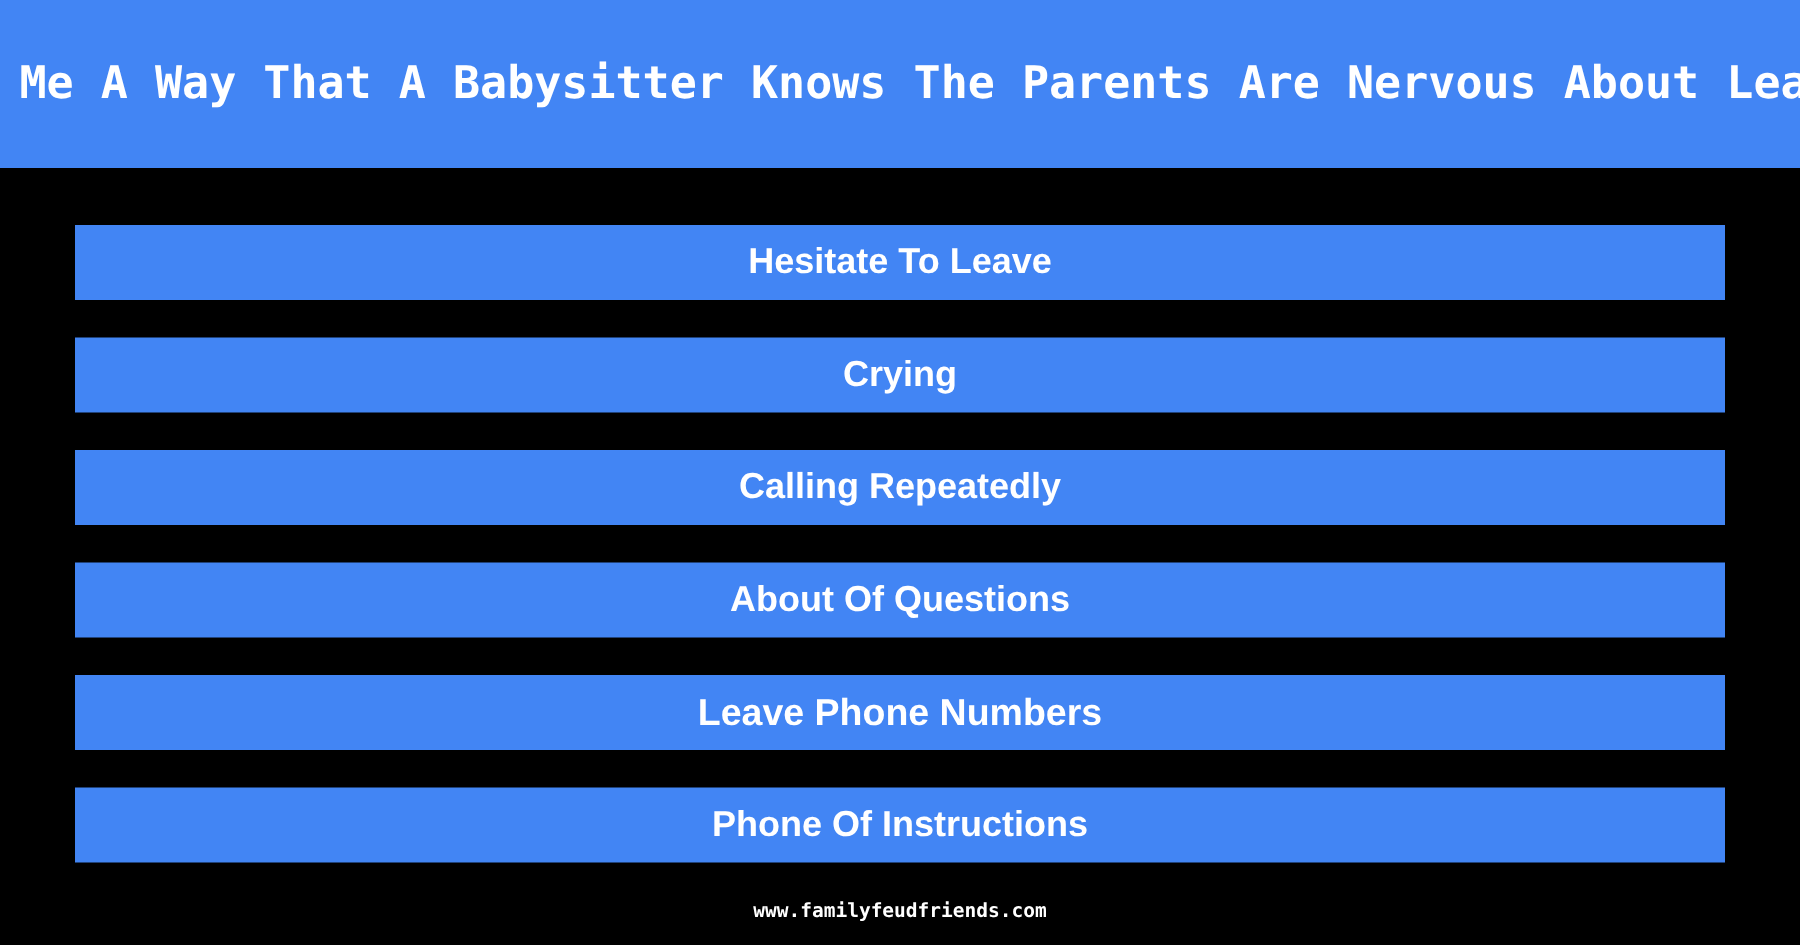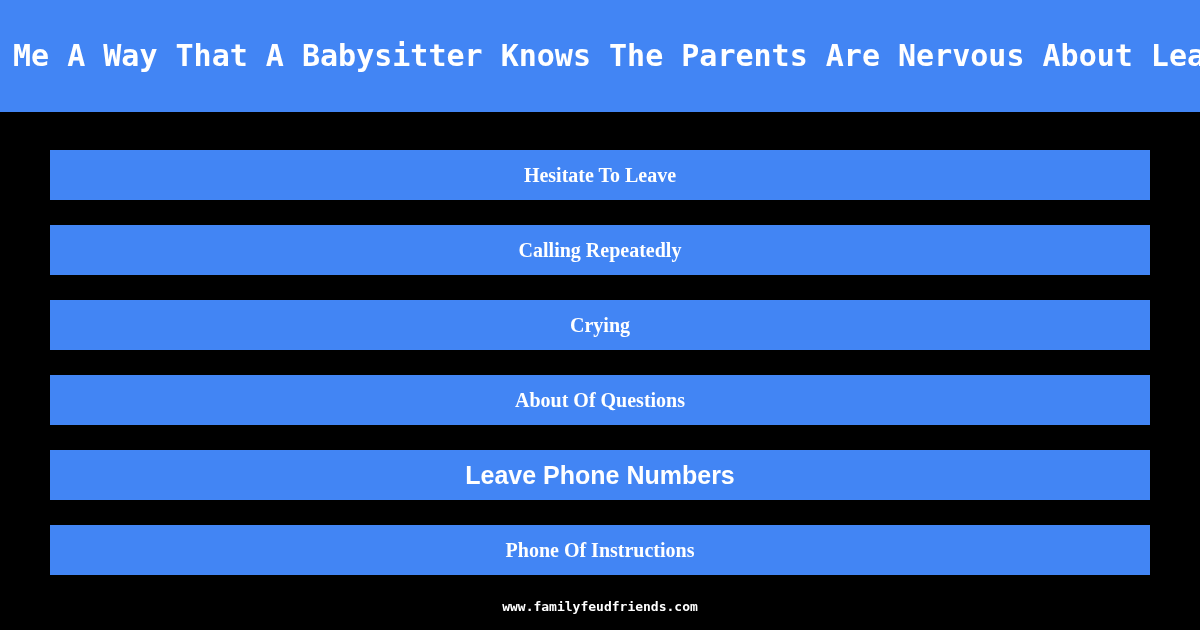--- a/index.html
+++ b/index.html
@@ -60,23 +60,23 @@
     display: flex;
     align-items: center;
     justify-content: center;
     overflow: hidden;
   }
   .answer-row:last-child {
     margin-bottom: 0;
   }
   .answer-text {
     color: #ffffff;
-    font-family: Liberation Serif, serif;
+    font-family: Liberation Sans, sans-serif;
     font-weight: bold;
-    font-size: 20px;
+    font-size: 24px;
     line-height: 1;
     white-space: nowrap;
     text-align: center;
   }
   
   .answer-row.alt-face .answer-text {
     font-family: "Liberation Sans", sans-serif;
     font-size: 25px;
   }
 
@@ -106,25 +106,25 @@
     <div class="header-title">Tell Me A Way That A Babysitter Knows The Parents Are Nervous About Leaving</div>
   </div>
 
   <div class="answers">
 
     <div class="answer-row">
       <span class="answer-text">Hesitate To Leave</span>
     </div>
 
     <div class="answer-row">
-      <span class="answer-text">Calling Repeatedly</span>
+      <span class="answer-text">Crying</span>
     </div>
 
     <div class="answer-row">
-      <span class="answer-text">Crying</span>
+      <span class="answer-text">Calling Repeatedly</span>
     </div>
 
     <div class="answer-row">
       <span class="answer-text">About Of Questions</span>
     </div>
 
     <div class="answer-row alt-face">
       <span class="answer-text">Leave Phone Numbers</span>
     </div>
 

